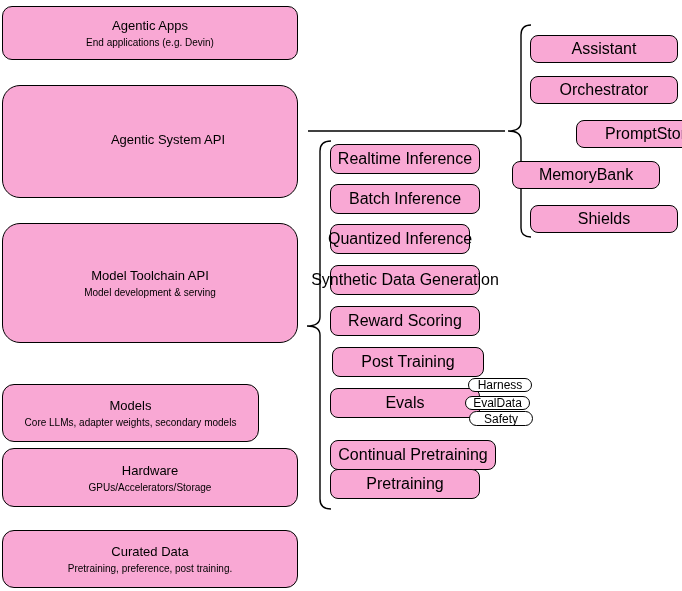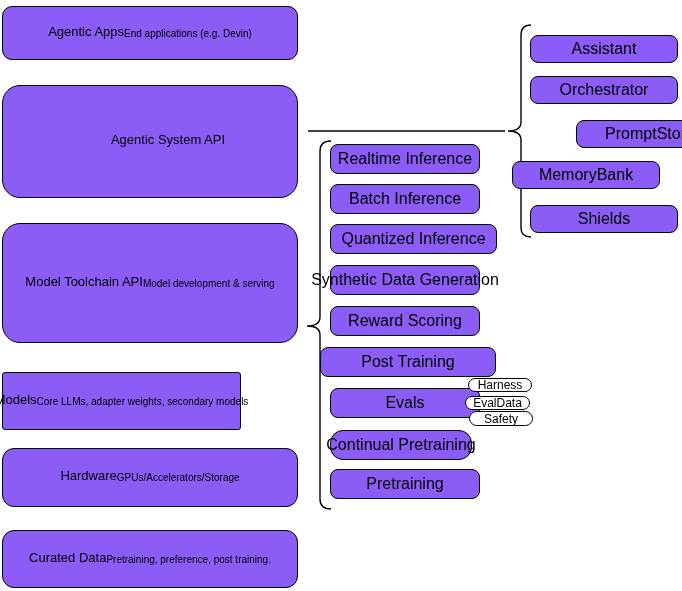--- a/index.html
+++ b/index.html
@@ -1,22 +1,22 @@
 <!DOCTYPE html>
 <html><head>
 <meta charset="utf-8">
 <style>
   html,body{margin:0;padding:0;background:#ffffff;}
   #canvas{
     position:relative;width:682px;height:591px;background:#ffffff;overflow:hidden;
     font-family:"Liberation Sans", sans-serif;color:#000;
   }
   .box{
-    position:absolute;box-sizing:border-box;border:1.4px solid #000;background:#8b5cf6;
-    display:flex;flex-direction:row;align-items:center;justify-content:center;
+    position:absolute;box-sizing:border-box;border:1.4px solid #000;background:#f9a8d4;
+    display:flex;flex-direction:column;align-items:center;justify-content:center;
     text-align:right;
   }
   .lbox .title{font-size:13px;line-height:15px;margin-bottom:4px;white-space:nowrap;}
   .lbox .subtitle{font-size:10px;line-height:11px;white-space:nowrap;}
   .mbox,.rbox{font-size:16px;white-space:nowrap;border-radius:8px;}
   .pill{
     position:absolute;box-sizing:border-box;border:1.3px solid #000;background:#fff;
     border-radius:9px;display:flex;align-items:center;justify-content:center;
     font-size:12px;white-space:nowrap;z-index:3;
   }
@@ -45,43 +45,43 @@
 
   <div class="box lbox" style="left:2px;top:85px;width:296px;height:113px;border-radius:18px;padding-left:36px;">
     <div class="title">Agentic System API</div>
   </div>
 
   <div class="box lbox" style="left:2px;top:223px;width:296px;height:120px;border-radius:18px;">
     <div class="title">Model Toolchain API</div>
     <div class="subtitle">Model development &amp; serving</div>
   </div>
 
-  <div class="box lbox" style="left:2px;top:372px;width:239px;height:58px;border-radius:3px;">
+  <div class="box lbox" style="left:2px;top:384px;width:257px;height:58px;border-radius:12px;">
     <div class="title">Models</div>
     <div class="subtitle">Core LLMs, adapter weights, secondary models</div>
   </div>
 
   <div class="box lbox" style="left:2px;top:448px;width:296px;height:59px;border-radius:12px;">
     <div class="title">Hardware</div>
     <div class="subtitle">GPUs/Accelerators/Storage</div>
   </div>
 
   <div class="box mbox" style="left:330px;top:144px;width:150px;height:30px;">Realtime Inference</div>
 
   <div class="box lbox" style="left:2px;top:530px;width:296px;height:58px;border-radius:12px;">
     <div class="title">Curated Data</div>
     <div class="subtitle">Pretraining, preference, post training.</div>
   </div>
   <div class="box mbox" style="left:330px;top:184px;width:150px;height:30px;">Batch Inference</div>
-  <div class="box mbox" style="left:330px;top:224px;width:167px;height:30px;">Quantized Inference</div>
+  <div class="box mbox" style="left:330px;top:224px;width:140px;height:30px;">Quantized Inference</div>
   <div class="box mbox" style="left:330px;top:265px;width:150px;height:30px;">Synthetic Data Generation</div>
   <div class="box mbox" style="left:330px;top:306px;width:150px;height:30px;">Reward Scoring</div>
-  <div class="box mbox" style="left:320px;top:347px;width:176px;height:30px;">Post Training</div>
+  <div class="box mbox" style="left:332px;top:347px;width:152px;height:30px;">Post Training</div>
   <div class="box mbox" style="left:330px;top:388px;width:150px;height:30px;">Evals</div>
-  <div class="box mbox" style="left:330px;top:430px;width:142px;height:30px;border-radius:13px;">Continual Pretraining</div>
+  <div class="box mbox" style="left:330px;top:440px;width:166px;height:30px;">Continual Pretraining</div>
   <div class="box mbox" style="left:330px;top:469px;width:150px;height:30px;">Pretraining</div>
 
   <div class="pill" style="left:468px;top:378px;width:64px;height:14px;">Harness</div>
   <div class="pill" style="left:465px;top:396px;width:65px;height:14px;">EvalData</div>
   <div class="pill" style="left:469px;top:411px;width:64px;height:15px;">Safety</div>
 
   <div class="box rbox" style="left:530px;top:35px;width:148px;height:28px;">Assistant</div>
   <div class="box rbox" style="left:530px;top:76px;width:148px;height:28px;">Orchestrator</div>
   <div class="box rbox" style="left:530px;top:120px;width:148px;height:28px;margin-left:46px;">PromptStore</div>
   <div class="box rbox" style="left:512px;top:161px;width:148px;height:28px;">MemoryBank</div>

